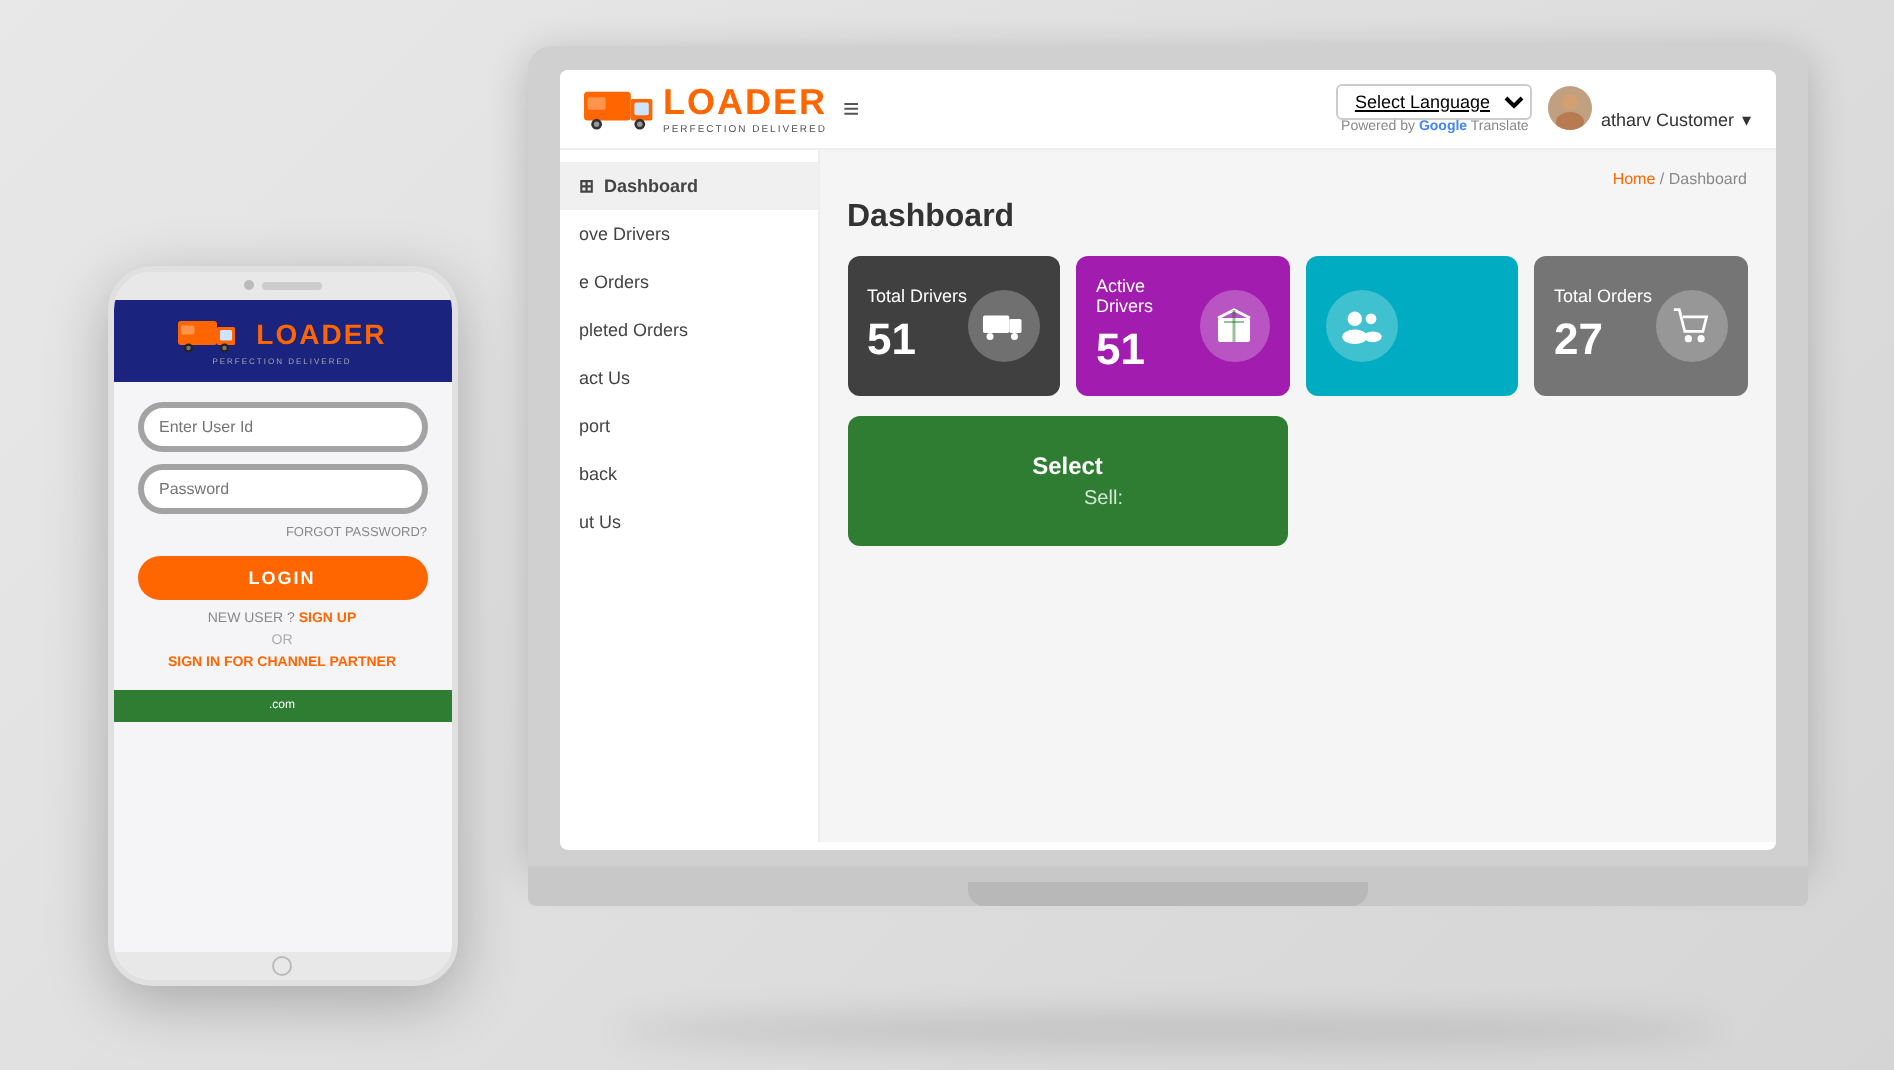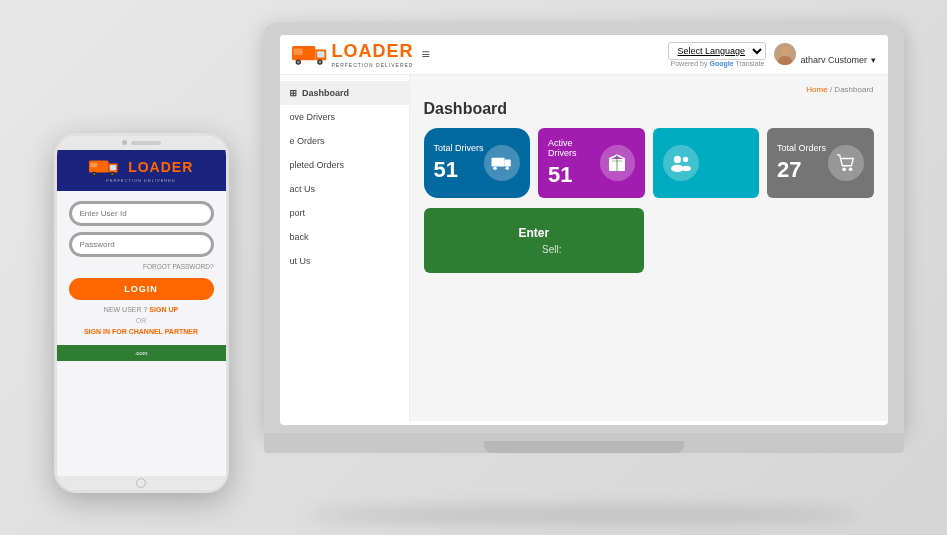--- a/index.html
+++ b/index.html
@@ -222,21 +222,21 @@
     .stat-card {
       border-radius: 6px;
       padding: 10px 10px;
       color: #fff;
       display: flex;
       align-items: center;
       justify-content: space-between;
       min-height: 65px;
     }
 
-    .stat-card.red { background: #0369a1; border-radius: 14px; }
+    .stat-card.red { background: #404040; }
     .stat-card.green { background: #a21caf; }
     .stat-card.teal { background: #00acc1; }
     .stat-card.gray { background: #757575; }
 
     .stat-label { font-size: 9px; margin-bottom: 4px; }
     .stat-value { font-size: 22px; font-weight: bold; }
 
     .stat-icon-wrap {
       width: 36px;
       height: 36px;
@@ -578,21 +578,21 @@
                   <svg viewBox="0 0 24 22" width="22" height="20" fill="white">
                     <path d="M2 2h3l3 12h10l2-8H7" stroke="white" stroke-width="1.5" fill="none"></path>
                     <circle cx="10" cy="18" r="2"></circle>
                     <circle cx="17" cy="18" r="2"></circle>
                   </svg>
                 </div>
               </div>
             </div>
 
             <div class="today-card">
-              <div class="today-title">Enter</div>
+              <div class="today-title">Select</div>
               <div class="today-sub">Sell:</div>
             </div>
           </div>
         </div>
       </div>
     </div>
     <div class="laptop-base"></div>
   </div>
 
   <div class="phone">

